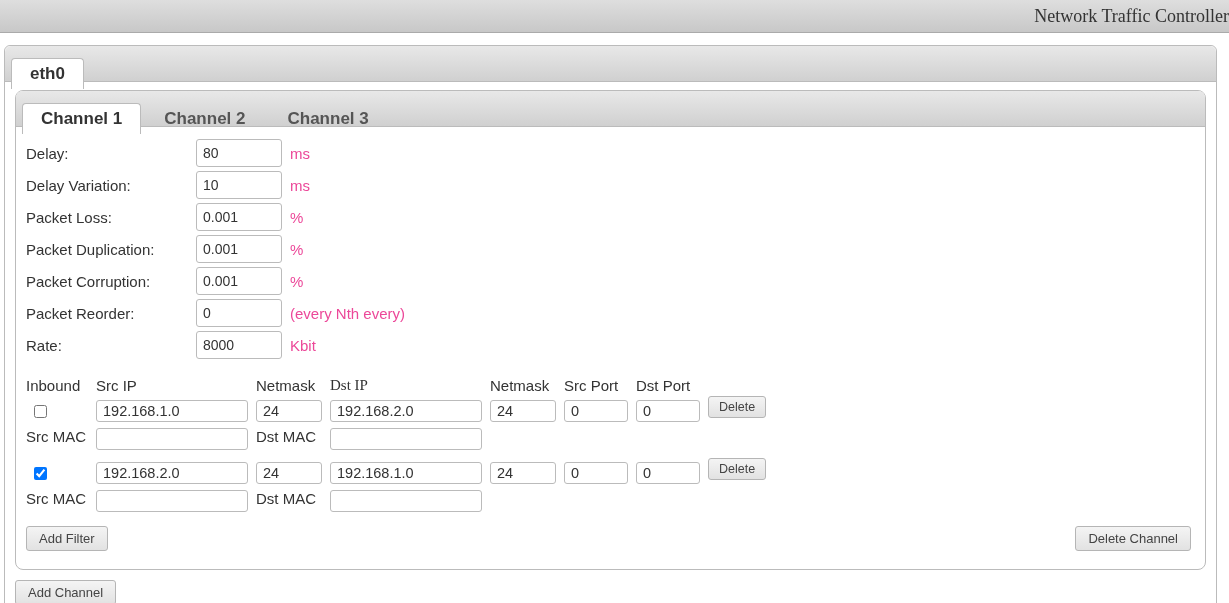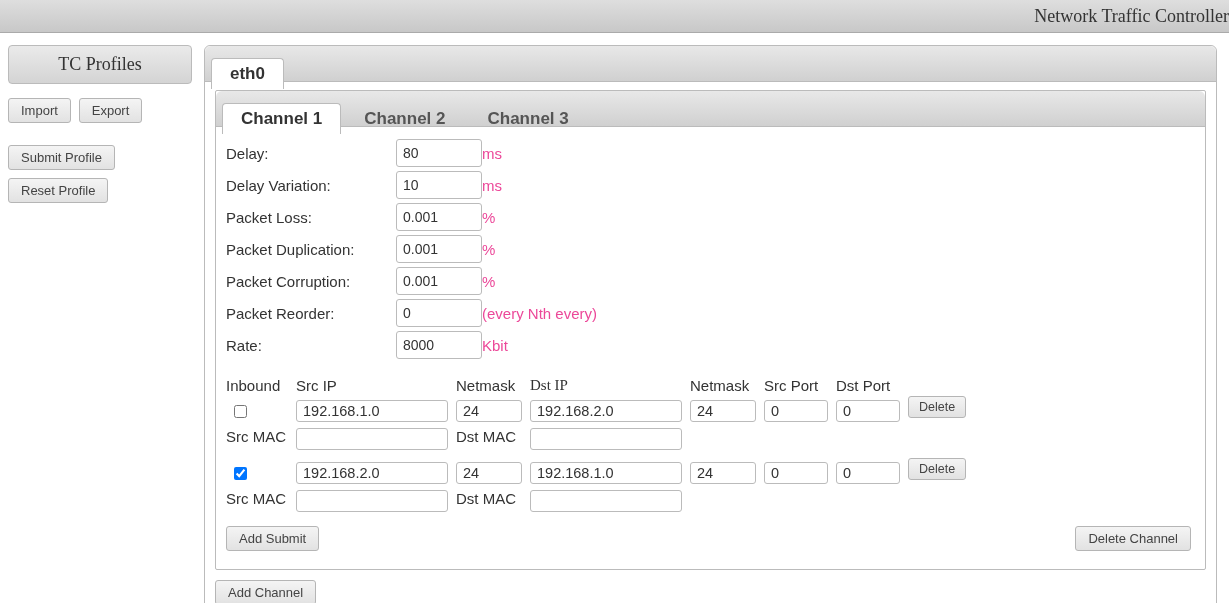--- a/index.html
+++ b/index.html
@@ -111,21 +111,21 @@
   .tab.active {
     background: #fff;
     border-color: #bbb;
     color: #333;
   }
   .tab-body {
     padding: 8px 10px 10px 10px;
   }
   .inner-tabs {
     border: 1px solid #bbb;
-    border-radius: 2px;
+    border-radius: 8px;
     background: #fff;
   }
   .param-row {
     display: flex;
     align-items: center;
     margin: 4px 0;
   }
   .param-label {
     width: 170px;
     font-size: 15px;
@@ -133,20 +133,21 @@
   }
   .param-input {
     width: 72px;
     height: 22px;
     border: 1px solid #bbb;
     border-radius: 3px;
     padding: 2px 6px;
     font-size: 14px;
     font-family: inherit;
     color: #333;
+    margin-right: 8px;
   }
   .param-unit {
     font-size: 15px;
     color: #ec4899;
   }
   .filter-area {
     margin-top: 18px;
   }
   .filter-header {
     display: flex;
@@ -213,30 +214,20 @@
   }
 </style>
 </head>
 <body>
 
 <div class="title-bar">Network Traffic Controller</div>
 
 <div class="layout">
 
 
-  <div class="midcol">
-    <div class="tc-profiles-header">TC Profiles</div>
-    <div>
-      <button class="btn">Import</button>
-      <button class="btn">Export</button>
-    </div>
-    <div style="height:14px"></div>
-    <button class="btn btn-block">Submit Profile</button>
-    <button class="btn btn-block">Reset Profile</button>
-  </div>
 
   <div class="main">
 
     <div class="outer-tabs">
       <div class="tab-header">
         <div class="tab active">eth0</div>
       </div>
       <div class="tab-body">
 
         <div class="inner-tabs">
@@ -326,21 +317,21 @@
                   </div>
                   <div class="filter-row-mac">
                     <div class="mac-label srcmac-label">Src MAC</div>
                     <input type="text" class="srcmac-in" value="" style="">
                     <div class="mac-label dstmac-label">Dst MAC</div>
                     <input type="text" class="dstmac-in" value="" style="">
                   </div>
                 </div>
 
               <div class="bottom-buttons">
-                <button class="btn">Add Submit</button>
+                <button class="btn">Add Filter</button>
                 <button class="btn">Delete Channel</button>
               </div>
             </div>
           </div>
         </div>
 
         <div class="outer-bottom">
           <button class="btn">Add Channel</button>
         </div>
       </div>

